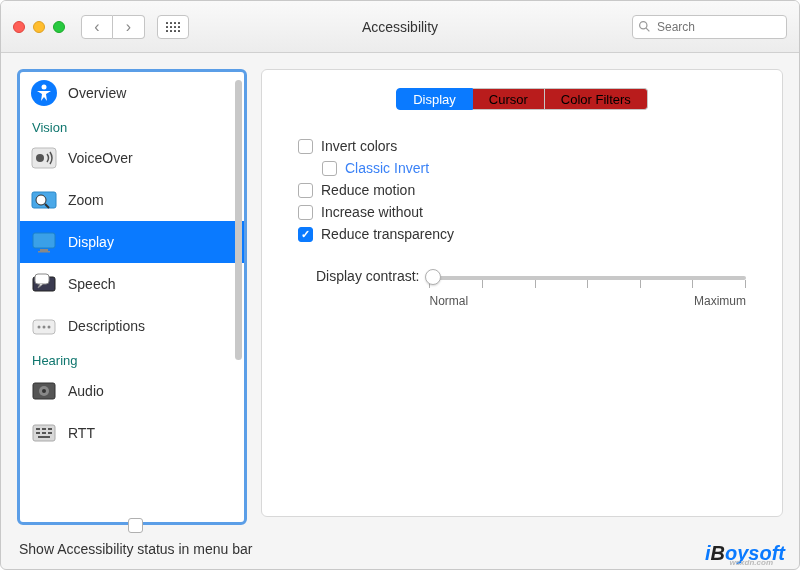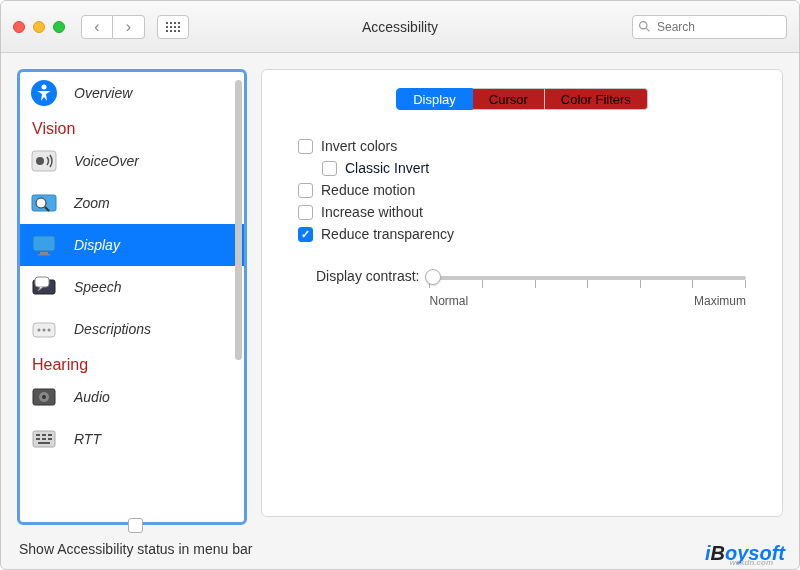--- a/index.html
+++ b/index.html
@@ -18,34 +18,34 @@
 .grid-btn { width: 32px; height: 24px; background: #fff; border: 1px solid #c5c5c5; border-radius: 4px; margin-left: 12px; display: flex; align-items: center; justify-content: center; }
 .grid-icon { display: grid; grid-template-columns: repeat(4, 2px); grid-template-rows: repeat(3, 2px); gap: 2px; }
 .grid-icon span { background: #555; border-radius: 0.5px; }
 .title { position: absolute; left: 50%; transform: translateX(-50%); font-size: 14px; color: #333; }
 .search-wrap { margin-left: auto; position: relative; }
 .search { width: 155px; height: 24px; border: 1px solid #c5c5c5; border-radius: 4px; background: #fff; padding-left: 24px; font-size: 12px; color: #999; }
 .search-icon { position: absolute; left: 6px; top: 5px; width: 13px; height: 13px; }
 .content { display: flex; padding: 16px; height: 480px; gap: 14px; }
 .sidebar { width: 230px; height: 456px; background: #fff; border: 3px solid #5b9ee7; border-radius: 6px; overflow: hidden; position: relative; }
 .sidebar-inner { height: 100%; overflow-y: auto; }
-.sidebar-item { height: 42px; display: flex; align-items: center; padding: 0 10px; font-size: 14px; color: #333; cursor: default; gap: 16px; font-style: italic; }
+.sidebar-item { height: 42px; display: flex; align-items: center; padding: 0 10px; font-size: 14px; color: #333; cursor: default; gap: 10px; }
 .sidebar-item.selected { background: #0a7aff; color: #fff; }
-.section-label { font-size: 16px; color: #b91c1c; padding: 6px 12px 2px; }
+.section-label { font-size: 13px; color: #0f766e; padding: 6px 12px 2px; }
 .sicon { width: 28px; height: 28px; border-radius: 4px; display: flex; align-items: center; justify-content: center; flex-shrink: 0; }
 .main { flex: 1; background: #fff; border: 1px solid #d8d8d8; border-radius: 6px; padding: 18px 26px; position: relative; }
 .tabs { display: flex; justify-content: center; margin-bottom: 28px; }
 .tab { height: 22px; padding: 0 16px; font-size: 13px; display: flex; align-items: center; border: 1px solid #c5c5c5; background: #b91c1c; border-left: none; }
 .tab:first-child { border-left: 1px solid #c5c5c5; border-radius: 4px 0 0 4px; }
 .tab:last-child { border-radius: 0 4px 4px 0; }
 .tab.active { background: #0a7aff; color: #fff; border-color: #0a7aff; }
 .opt-group { margin-left: 10px; }
 .opt { display: flex; align-items: center; font-size: 14px; color: #333; margin-bottom: 6px; gap: 8px; }
 .opt.child { margin-left: 24px; }
-.opt.disabled { color: #0f172a; }
+.opt.disabled { color: #3b82f6; }
 .chk { width: 15px; height: 15px; border: 1px solid #b0b0b0; border-radius: 3px; background: #fff; display: flex; align-items: center; justify-content: center; flex-shrink: 0; }
 .chk.checked { background: #0a7aff; border-color: #0a7aff; }
 .chk.checked::after { content: "✓"; color: #fff; font-size: 11px; font-weight: bold; }
 .slider-row { margin-top: 26px; display: flex; align-items: flex-start; gap: 10px; margin-left: 28px; }
 .slider-label { font-size: 14px; color: #333; padding-top: 0px; }
 .slider-wrap { flex: 1; position: relative; margin-right: 10px; }
 .slider-track { height: 4px; background: #c8c8c8; border-radius: 2px; position: relative; margin-top: 8px; }
 .slider-ticks { display: flex; justify-content: space-between; position: absolute; width: 100%; top: 4px; }
 .tick { width: 1px; height: 8px; background: #b0b0b0; }
 .slider-thumb { width: 16px; height: 16px; background: #fff; border: 1px solid #b0b0b0; border-radius: 50%; position: absolute; top: -7px; left: -4px; box-shadow: 0 1px 2px rgba(0,0,0,0.15); }

